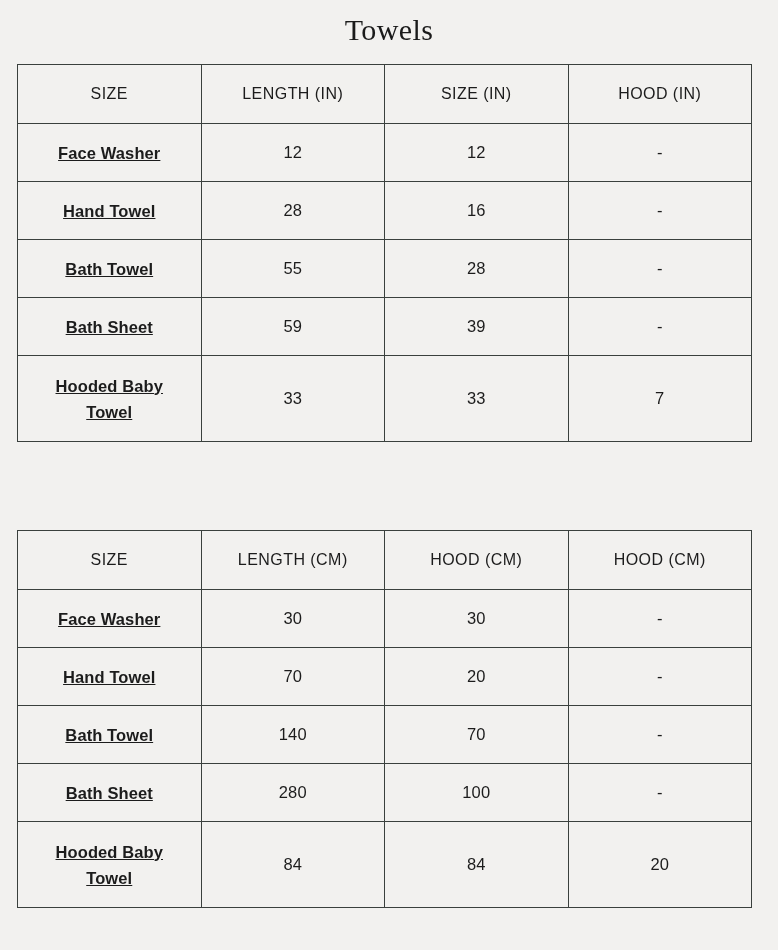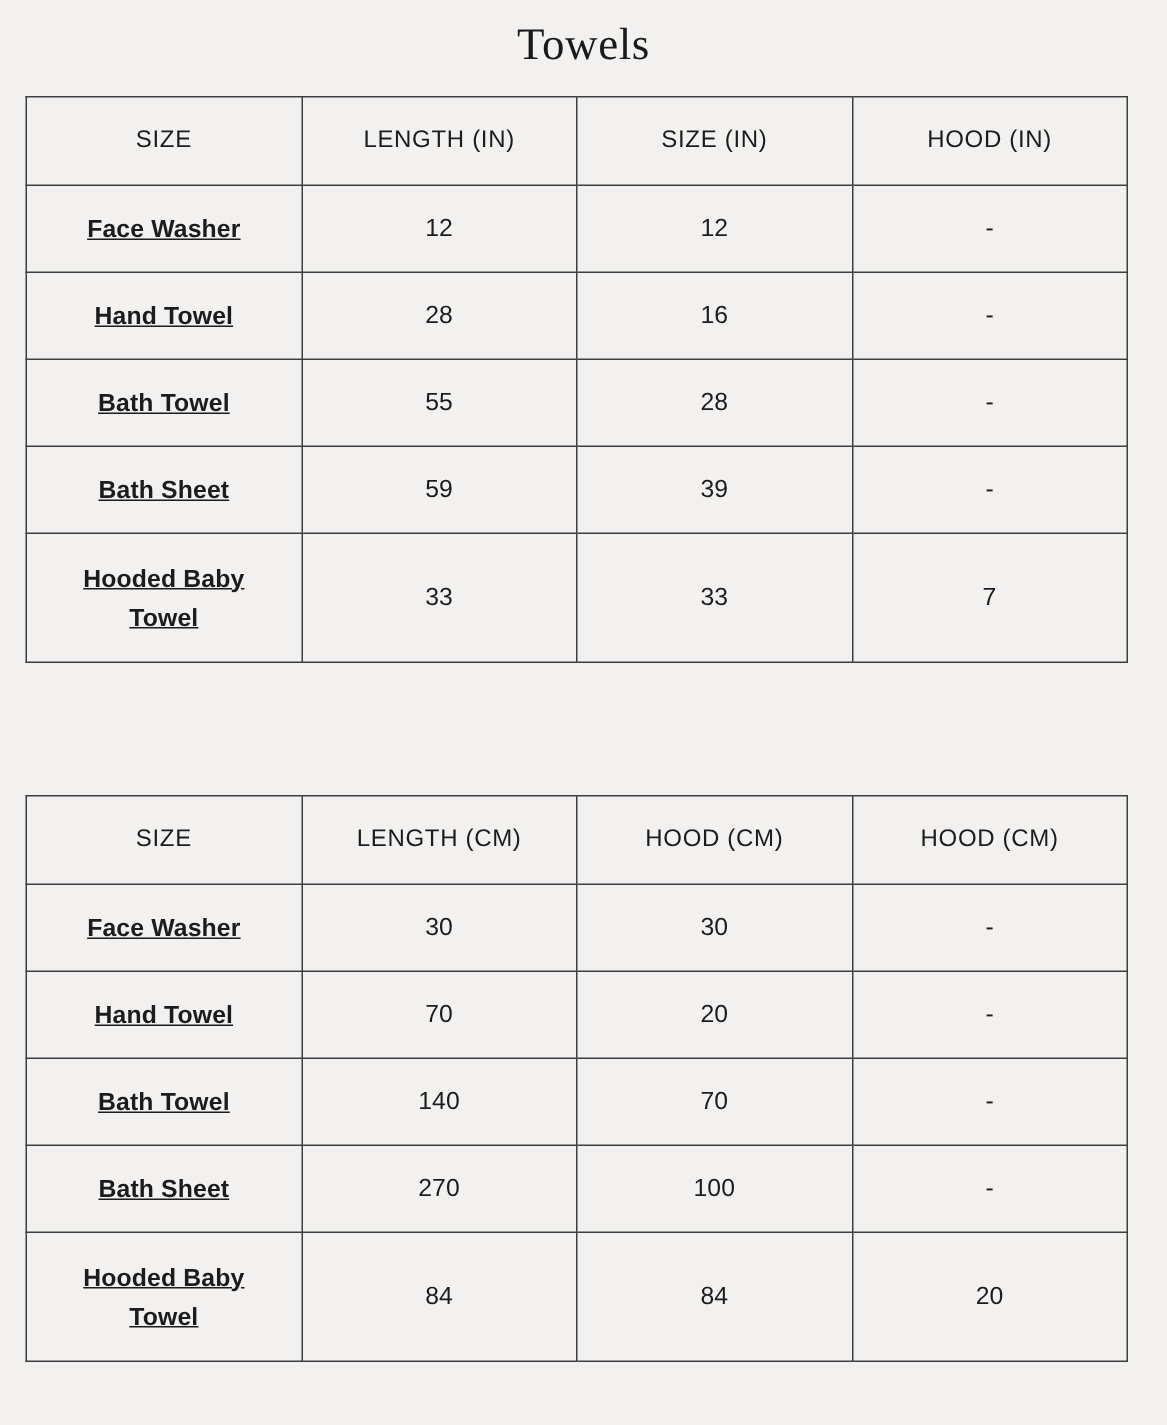--- a/index.html
+++ b/index.html
@@ -170,21 +170,21 @@
           <td class="dash">-</td>
         </tr>
         <tr>
           <td class="rowlabel">Bath Towel</td>
           <td>140</td>
           <td>70</td>
           <td class="dash">-</td>
         </tr>
         <tr>
           <td class="rowlabel">Bath Sheet</td>
-          <td>270</td>
+          <td>280</td>
           <td>100</td>
           <td class="dash">-</td>
         </tr>
         <tr class="tall-row">
           <td class="rowlabel">Hooded Baby Towel</td>
           <td>84</td>
           <td>84</td>
           <td>20</td>
         </tr>
       </tbody>

